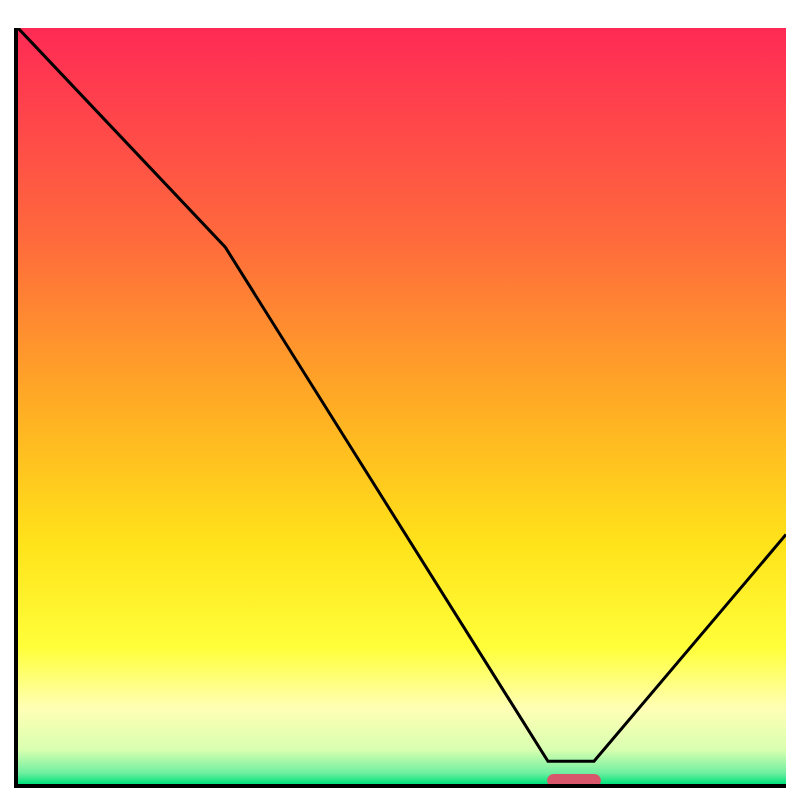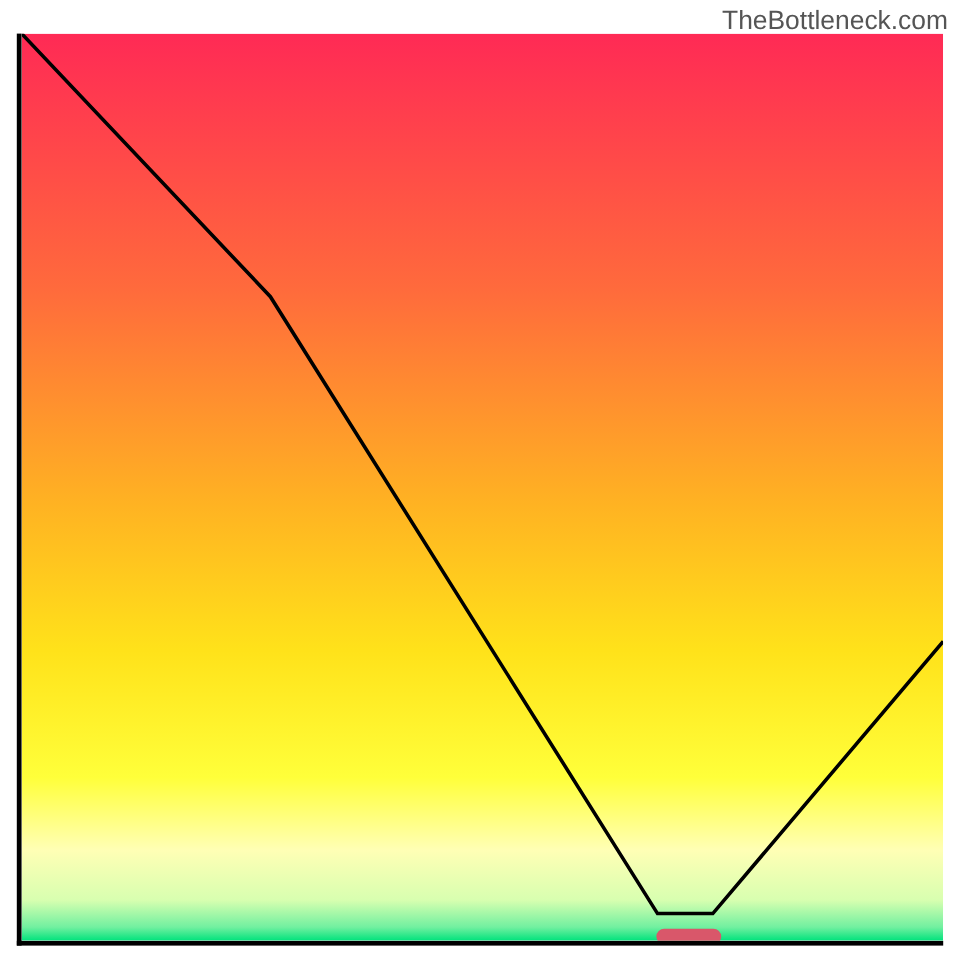--- a/index.html
+++ b/index.html
@@ -50,21 +50,20 @@
     border-radius: 7px;
     background: #d9576a;
     z-index: 5;
   }
 </style>
 </head>
 <body>
 
 <div class="container">
 
-  <div class="watermark">TheBottleneck.com</div>
 
   <div class="plot-frame">
 
     <svg class="gradient-and-curve" viewBox="0 0 772 760" preserveAspectRatio="none">
       <defs>
         <linearGradient id="bg-grad" x1="0" y1="0" x2="0" y2="1">
             <stop offset="0%" stop-color="#ff2a55"></stop>
             <stop offset="28.000000000000004%" stop-color="#ff6a3c"></stop>
             <stop offset="52%" stop-color="#ffb322"></stop>
             <stop offset="68%" stop-color="#ffe21a"></stop>

